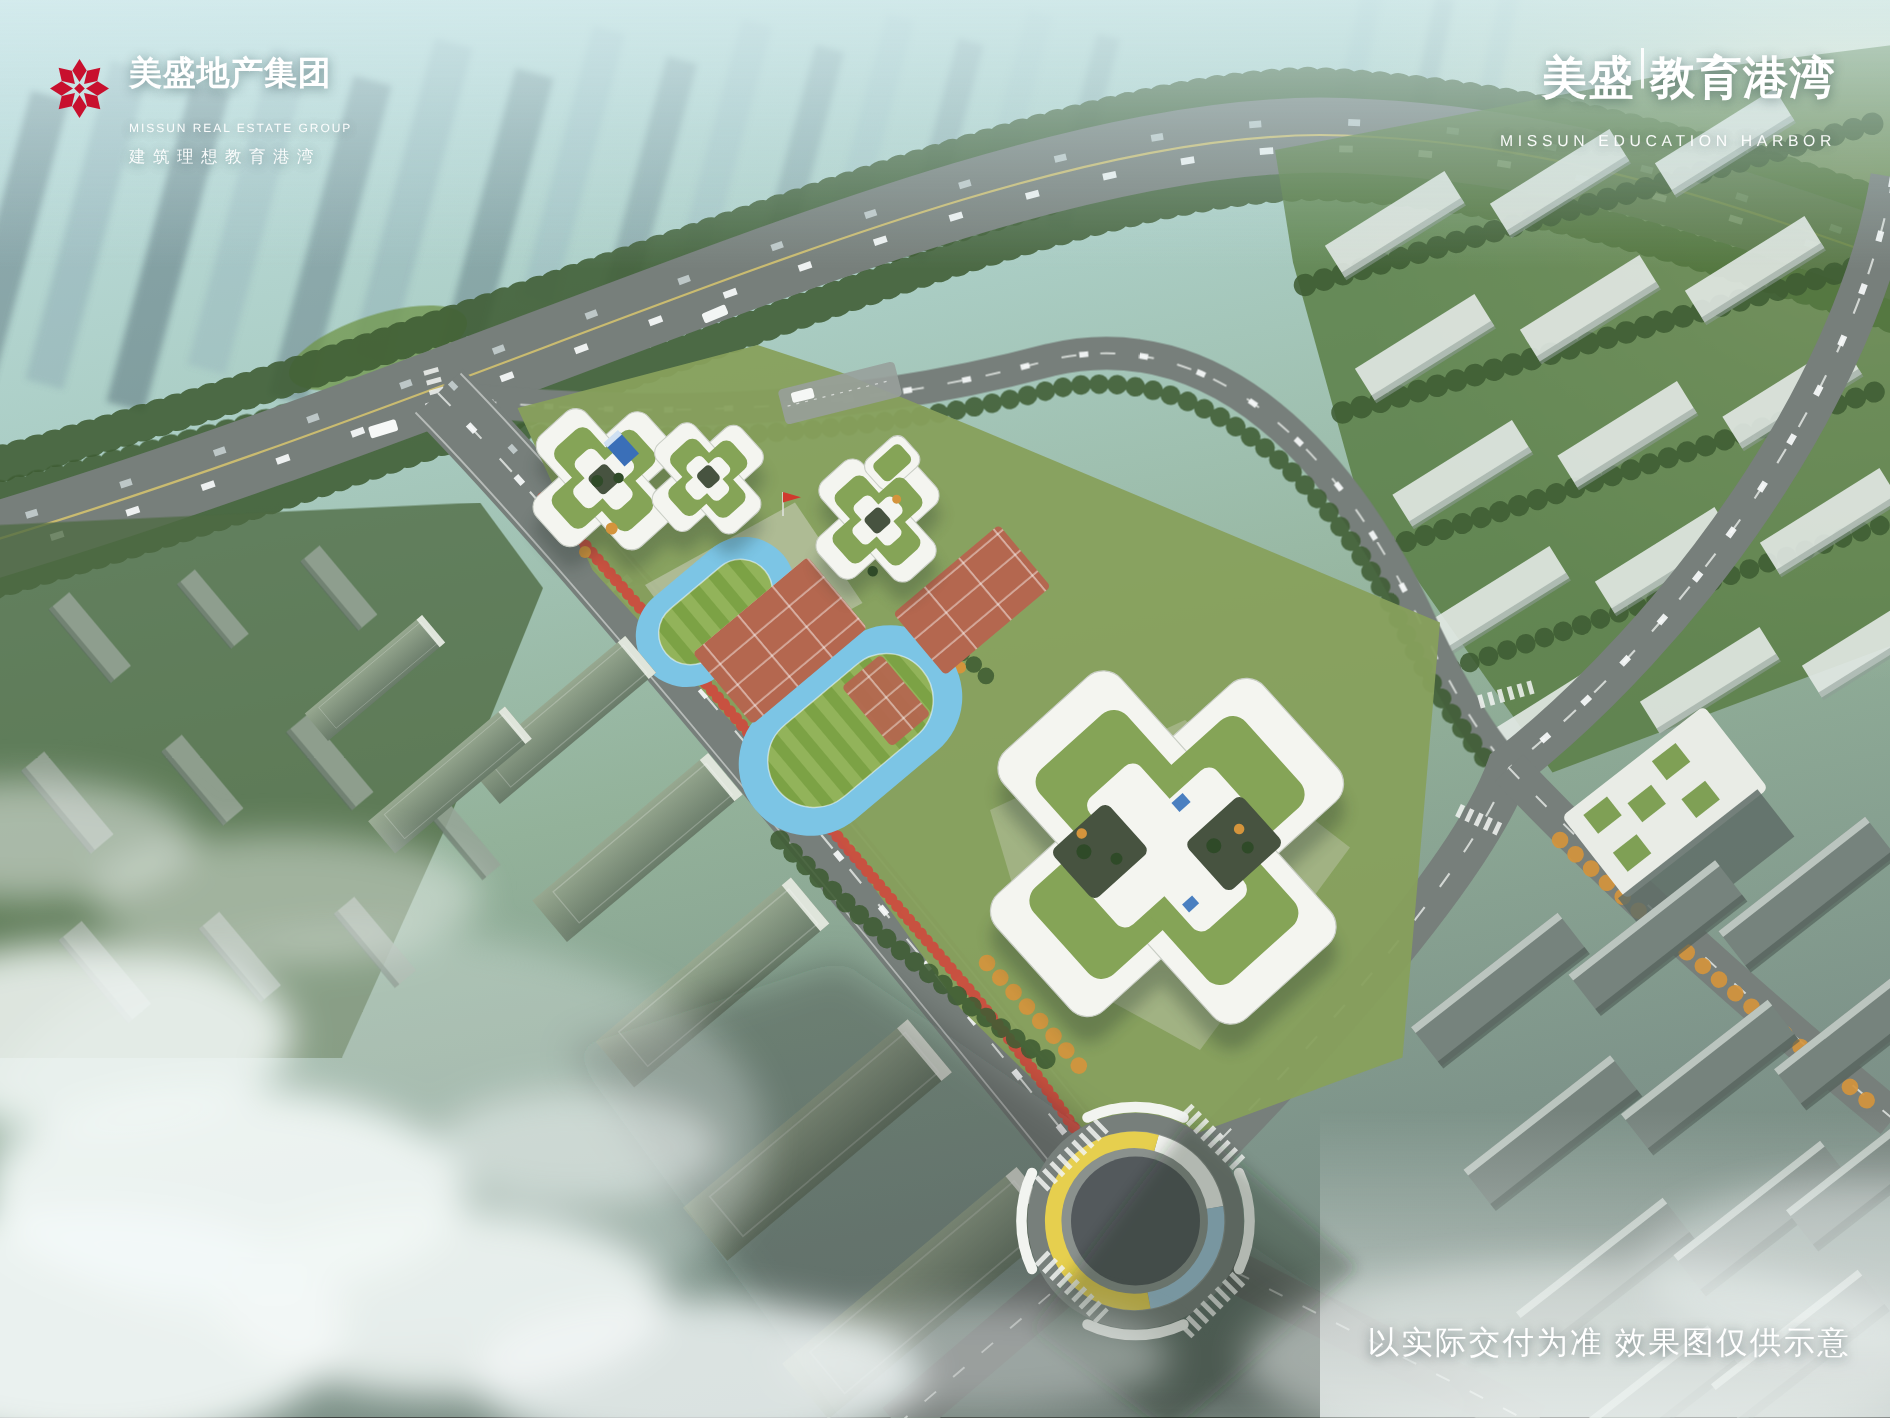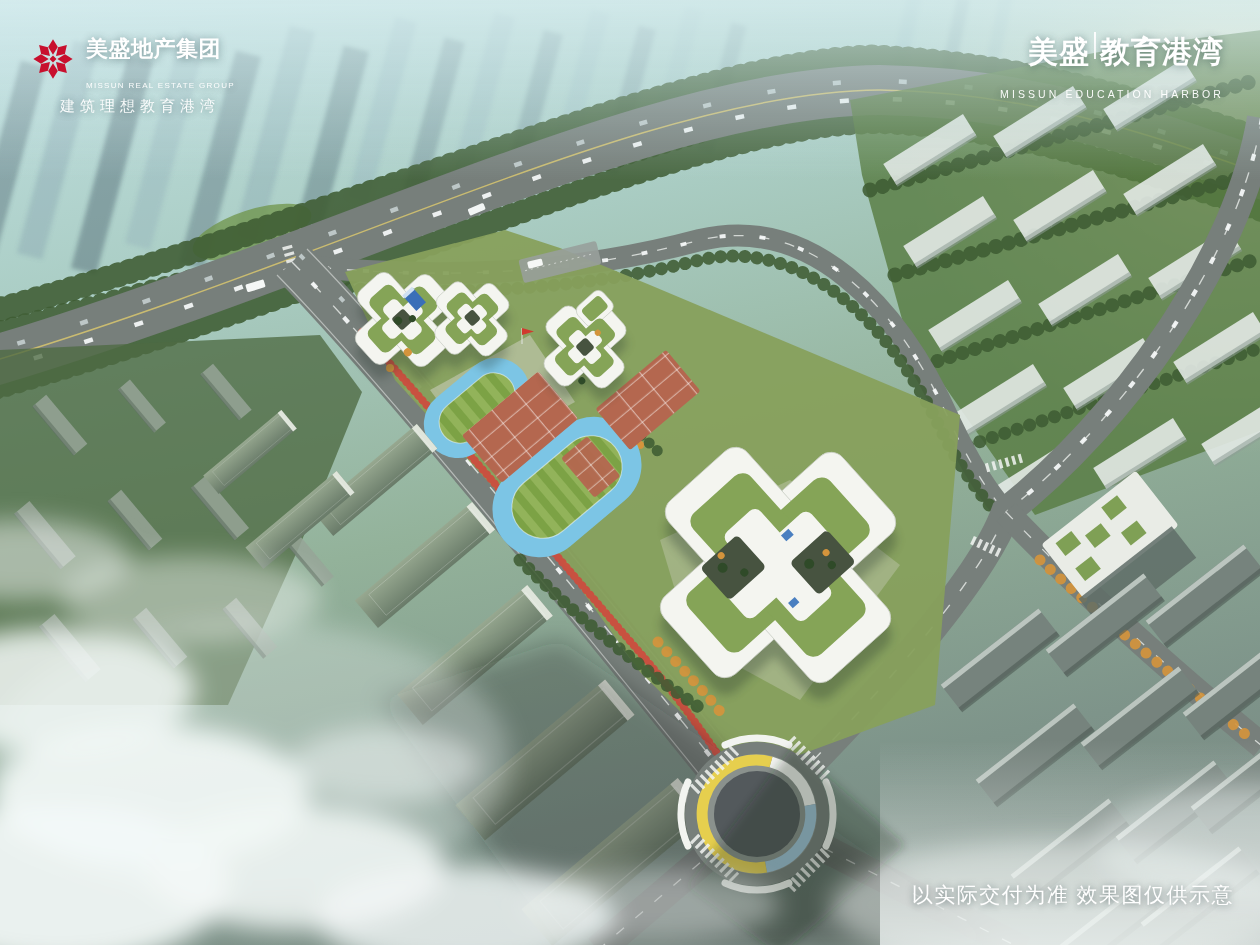--- a/index.html
+++ b/index.html
@@ -7,21 +7,21 @@
          background:linear-gradient(168deg,#c2e1e3 0%,#aacdc4 26%,#93b29a 52%,#7e948a 78%,#76837d 100%);}
   .stage svg.scene{position:absolute;left:0;top:0;width:1260px;height:945px;display:block;}
 
   
   .logo-left{position:absolute;left:30px;top:34px;display:flex;align-items:flex-start;gap:10px;color:#fff;
              text-shadow:0 1px 8px rgba(10,40,45,.45);}
   .logo-left .emblem{width:46px;height:46px;margin-top:2px;}
   .logo-left .txt{display:flex;flex-direction:column;width:134px;}
   .logo-left .cn{font-size:22px;font-weight:bold;letter-spacing:.5px;white-space:nowrap;}
   .logo-left .en{font-size:8px;letter-spacing:1.3px;margin-top:17px;white-space:nowrap;opacity:.95;}
-  .logo-left .slogan{display:flex;justify-content:flex-end;margin-top:7px;font-size:15px;opacity:.92;}
+  .logo-left .slogan{display:flex;justify-content:flex-start;margin-top:7px;font-size:11px;opacity:.92;}
   .logo-left .slogan span{letter-spacing:5px;white-space:nowrap;}
 
   .logo-right{position:absolute;right:36px;top:32px;color:#fff;text-align:center;
               text-shadow:0 1px 8px rgba(10,40,45,.45);}
   .logo-right .row{display:flex;justify-content:flex-end;gap:4px;}
   .logo-right .cn{font-size:30px;font-weight:bold;letter-spacing:1px;white-space:nowrap;}
   .logo-right .divider{width:2px;height:27px;background:rgba(255,255,255,.92);}
   .logo-right .en{font-size:10.5px;letter-spacing:3.1px;margin-top:15px;white-space:nowrap;opacity:.95;}
 
   .disclaimer{position:absolute;right:26px;bottom:36px;color:#fff;font-size:21px;letter-spacing:1.5px;

